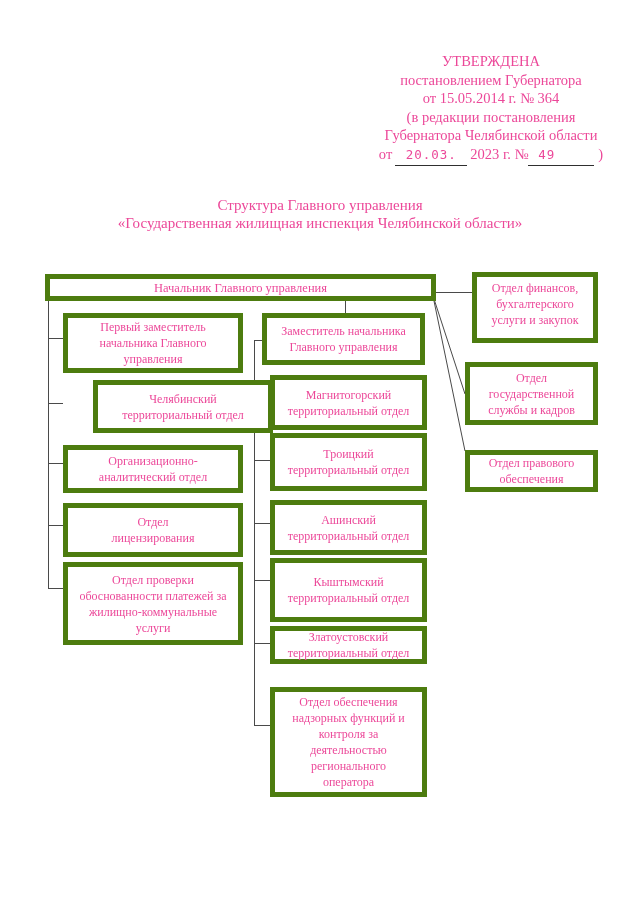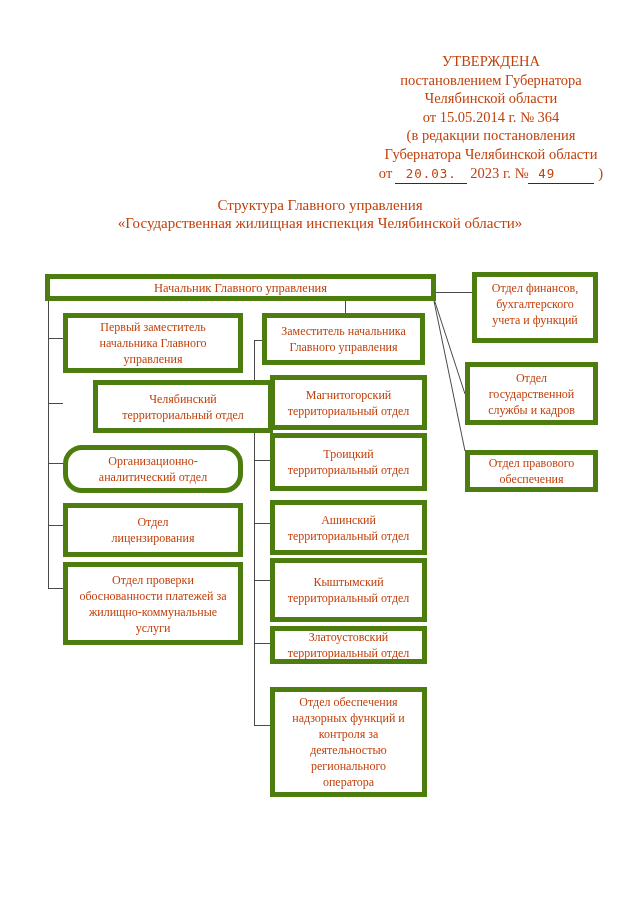--- a/index.html
+++ b/index.html
@@ -1,21 +1,21 @@
 <!DOCTYPE html>
 <html lang="ru"><head>
 <meta charset="utf-8">
 <style>
   html,body{margin:0;padding:0;background:#e8e8e8;}
   .page{
     position:relative;
     width:640px;height:905px;
     background:#ffffff;
     font-family:"Liberation Serif", serif;
-    color:#c2410c;
+    color:#ec4899;
     overflow:hidden;
   }
   
   .approval{
     position:absolute;left:353px;top:52px;width:276px;
     text-align:center;
     font-size:14.5px;line-height:18.6px;
     white-space:nowrap;
   }
   .approval .fill{
@@ -55,21 +55,20 @@
   .node.top-align{align-items:flex-start;padding-top:3px;}
 </style>
 </head>
 <body>
 
 <div class="page">
 
   <div class="approval">
     <div>УТВЕРЖДЕНА</div>
     <div>постановлением Губернатора</div>
-    <div>Челябинской области</div>
     <div>от 15.05.2014 г. № 364</div>
     <div>(в редакции постановления</div>
     <div>Губернатора Челябинской области</div>
     <div>
       <span>от</span><span class="fill fill-date">20.03.</span><span>2023 г. №</span><span class="fill fill-num">49</span><span>)</span>
     </div>
   </div>
 
   <div class="doc-title">
     <div>Структура Главного управления</div>
@@ -107,21 +106,21 @@
 
   <div class="node" style="left:63px;top:313px;width:180px;height:60px;">
     <span class="lbl">Первый заместитель
 начальника Главного
 управления</span>
   </div>
   <div class="node" style="left:63px;top:380px;width:180px;height:53px;margin-left:30px;">
     <span class="lbl">Челябинский
 территориальный отдел</span>
   </div>
-  <div class="node" style="left:63px;top:445px;width:180px;height:48px;border-radius:19px;">
+  <div class="node" style="left:63px;top:445px;width:180px;height:48px;">
     <span class="lbl">Организационно-
 аналитический отдел</span>
   </div>
   <div class="node" style="left:63px;top:503px;width:180px;height:54px;">
     <span class="lbl">Отдел
 лицензирования</span>
   </div>
   <div class="node" style="left:63px;top:562px;width:180px;height:83px;">
     <span class="lbl">Отдел проверки
 обоснованности платежей за
@@ -158,21 +157,21 @@
 надзорных функций и
 контроля за
 деятельностью
 регионального
 оператора</span>
   </div>
 
   <div class="node top-align" style="left:472px;top:272px;width:126px;height:71px;">
     <span class="lbl">Отдел финансов,
 бухгалтерского
-учета и функций</span>
+услуги и закупок</span>
   </div>
   <div class="node" style="left:465px;top:362px;width:133px;height:63px;">
     <span class="lbl">Отдел
 государственной
 службы и кадров</span>
   </div>
   <div class="node" style="left:465px;top:450px;width:133px;height:42px;">
     <span class="lbl">Отдел правового
 обеспечения</span>
   </div>

